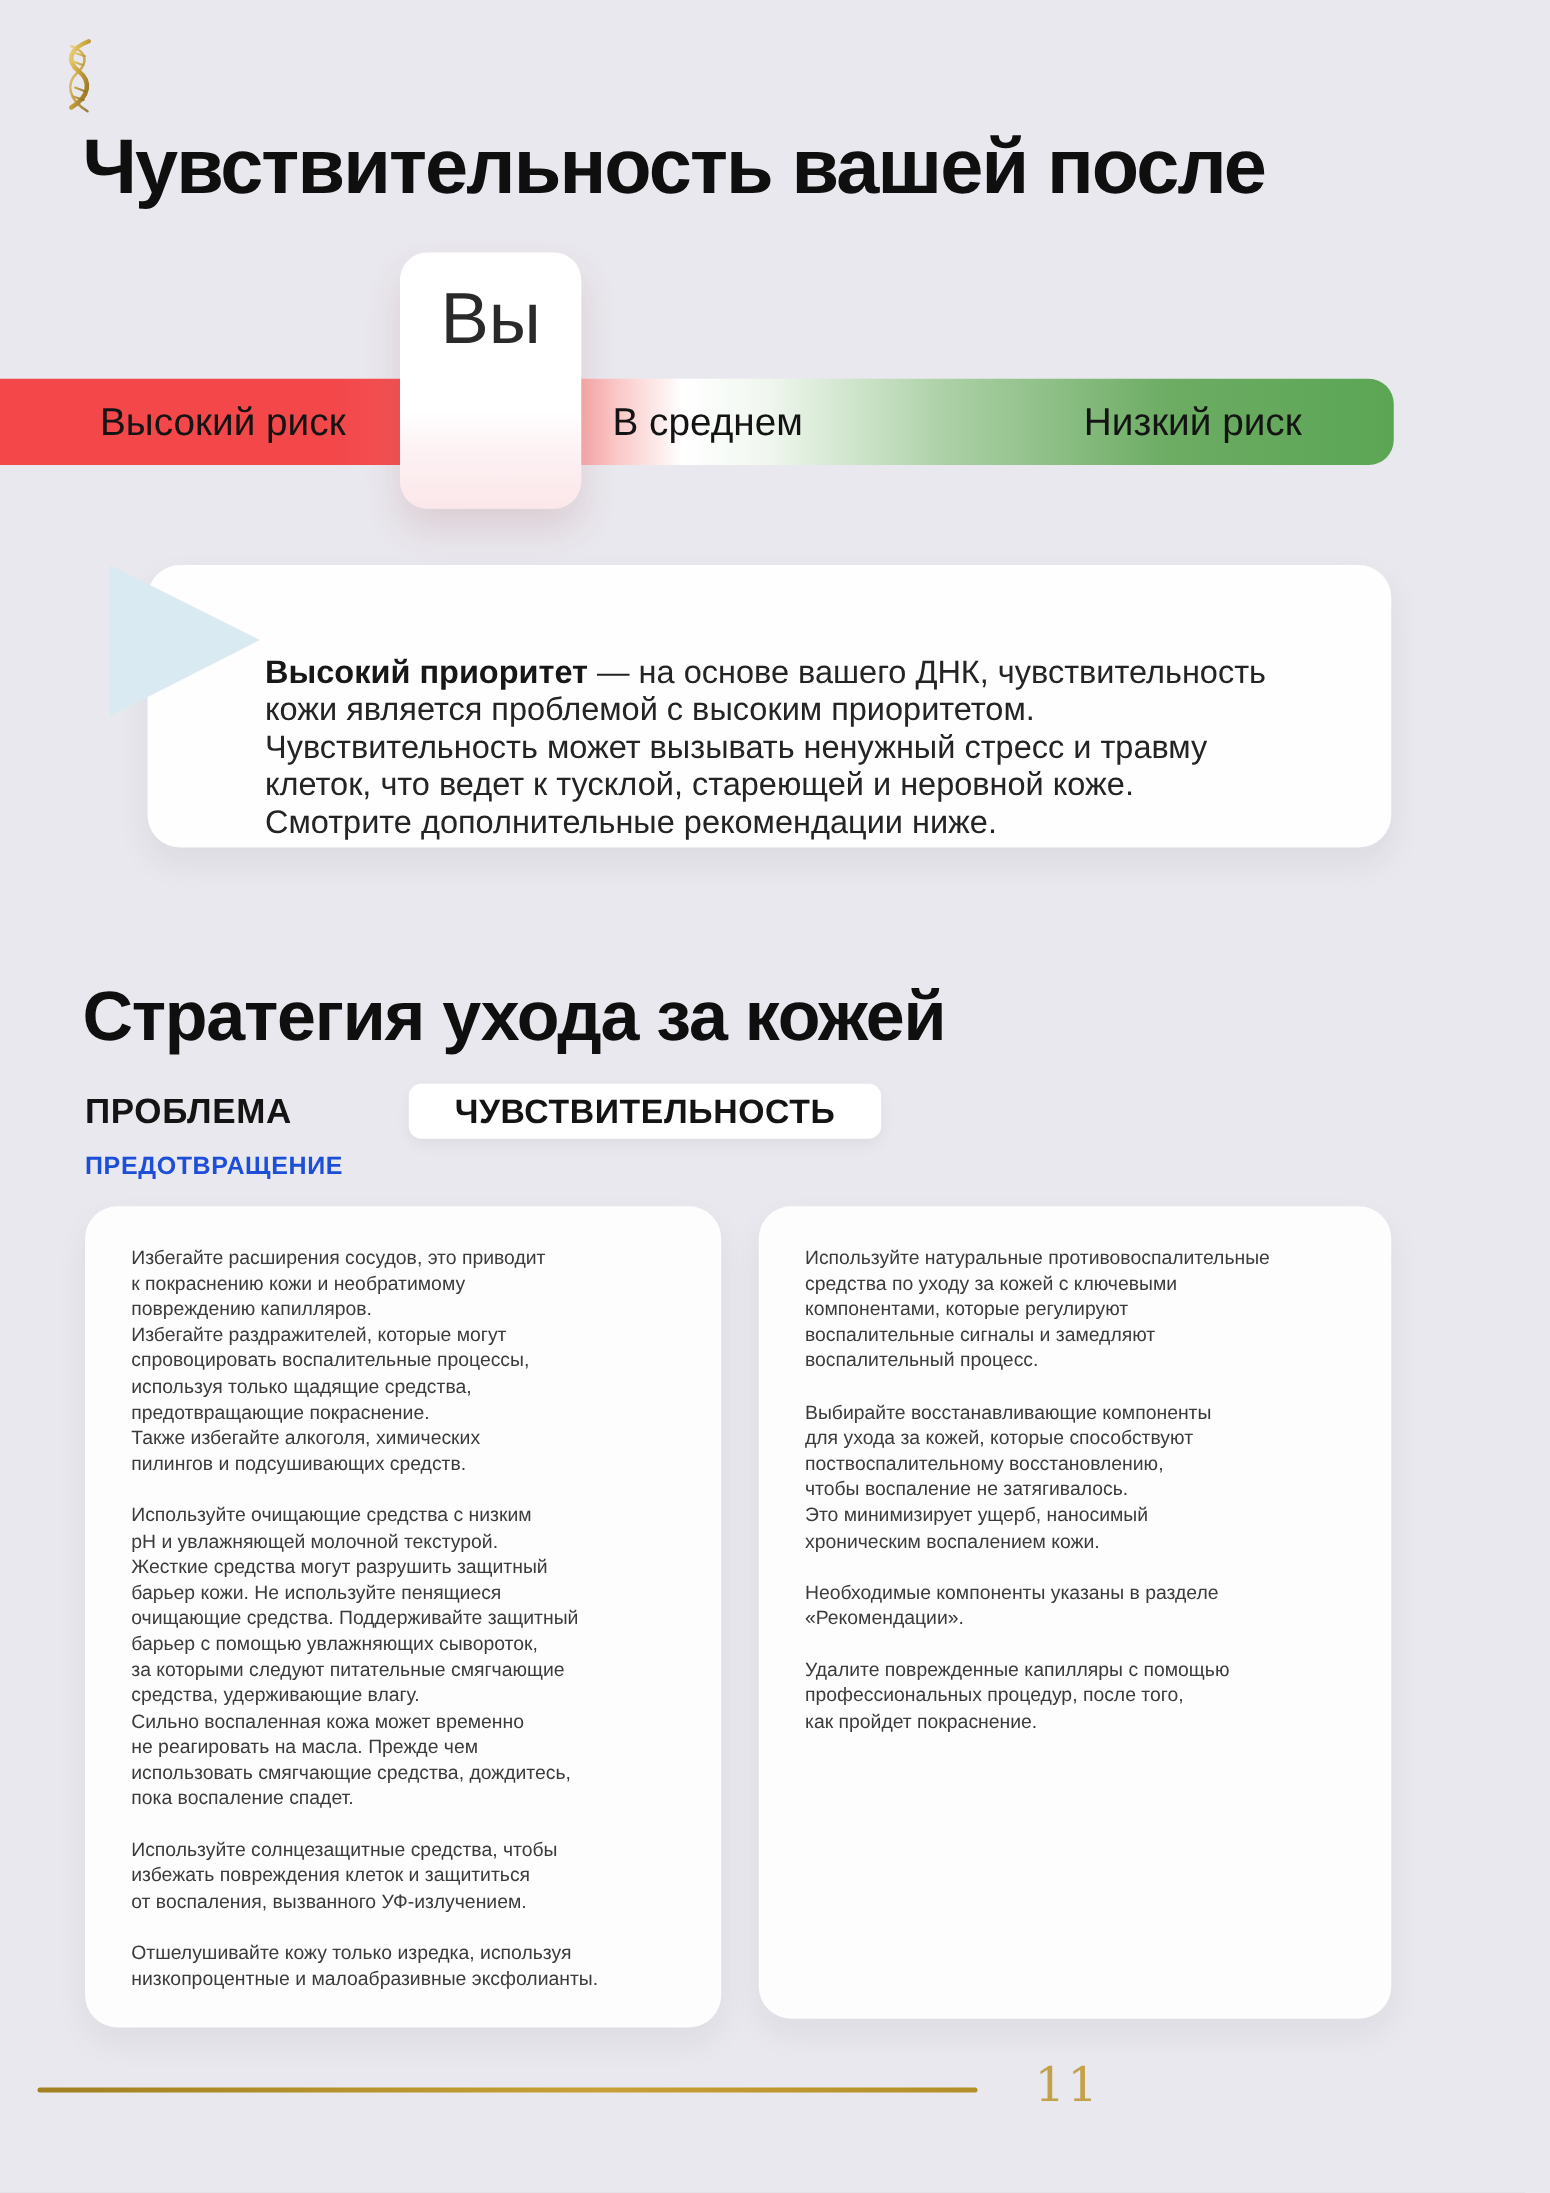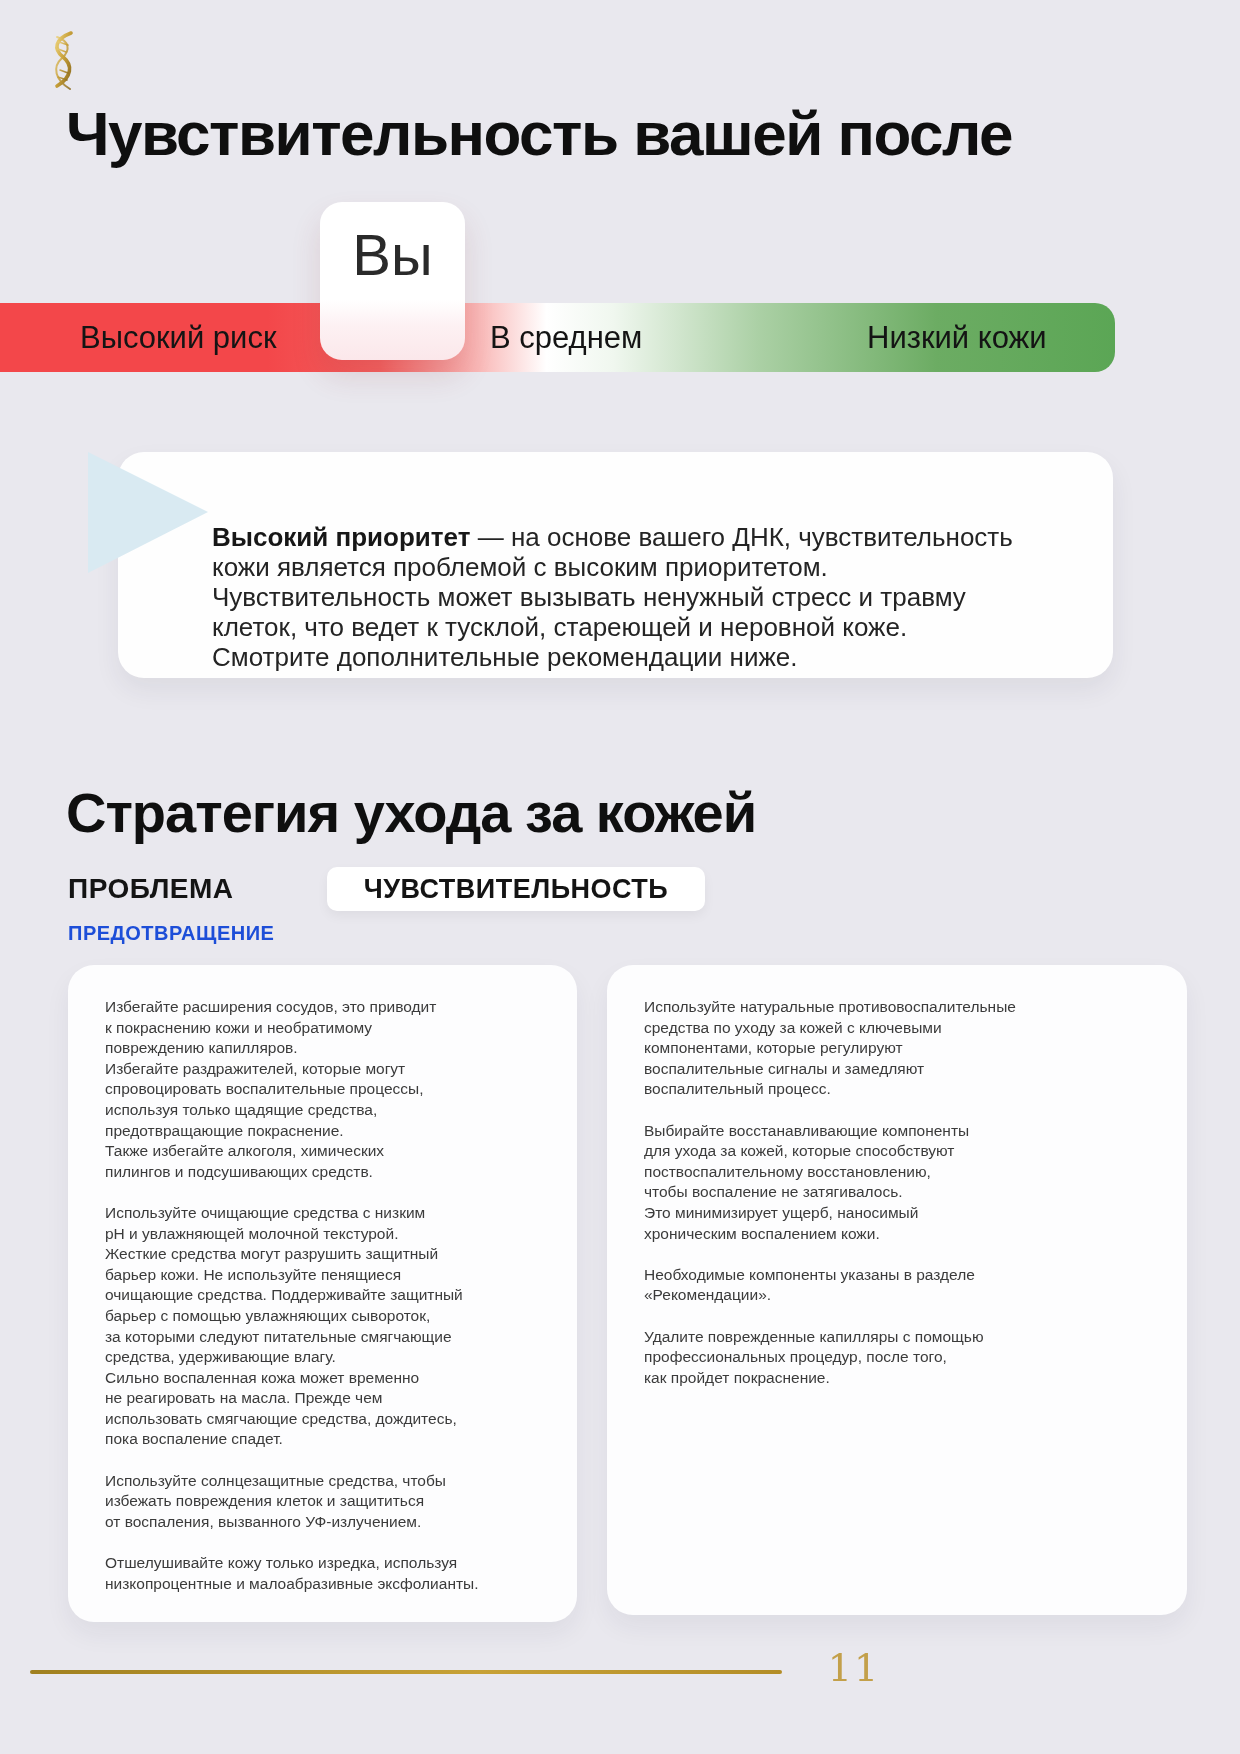--- a/index.html
+++ b/index.html
@@ -17,21 +17,21 @@
   
   .risk-bar{position:absolute;left:0;top:303px;width:1115px;height:69px;
     border-radius:0 20px 20px 0;z-index:1;
     background:linear-gradient(90deg,#f3474a 0%,#f3474a 24%,#f4605f 34%,#f9b9b8 43%,
       #ffffff 49%,#f0f7ef 55%,#abd0a5 68%,#6cac63 84%,#5ba655 100%);}
   .risk-label{position:absolute;top:0;height:69px;line-height:69px;font-size:31px;
     font-weight:500;color:#141414;white-space:nowrap;}
   .risk-high{left:80px;}
   .risk-medium{left:490px;}
   .risk-low{left:867px;}
-  .you-marker{position:absolute;left:320px;top:202px;width:145px;height:158px;
+  .you-marker{position:absolute;left:320px;top:202px;width:145px;height:205px;
     border-radius:22px;z-index:3;text-align:center;
     background:linear-gradient(180deg,#ffffff 0%,#ffffff 62%,#fdf1f3 78%,#fbe7ea 100%);
     box-shadow:0 16px 30px rgba(140,50,60,.14);}
   .you-marker span{display:inline-block;margin-top:24px;font-size:58px;font-weight:500;
     line-height:1;color:#2a2a2a;}
   
   .callout-card{position:absolute;left:118px;top:452px;width:995px;height:226px;
     background:#fefefe;border-radius:26px;z-index:1;
     box-shadow:0 12px 26px rgba(40,40,70,.07);}
   .callout-arrow{position:absolute;left:88px;top:452px;width:0;height:0;z-index:2;
@@ -49,21 +49,21 @@
     background:#ffffff;border-radius:10px;text-align:center;line-height:44px;
     font-size:27px;font-weight:700;letter-spacing:.5px;color:#141414;
     box-shadow:0 5px 12px rgba(0,0,0,.05);}
   .col-heading{position:absolute;top:922px;font-size:20px;font-weight:800;
     letter-spacing:.5px;color:#1d4ed8;white-space:nowrap;}
   .col-heading.prevention{left:68px;}
   .col-heading.recovery{left:602px;}
   .strategy-card{position:absolute;background:#fdfdfe;border-radius:26px;
     box-shadow:0 12px 26px rgba(40,40,70,.06);}
   .card-prevention{left:68px;top:965px;width:509px;height:657px;}
-  .card-recovery{left:607px;top:965px;width:580px;height:650px;}
+  .card-recovery{left:607px;top:965px;width:506px;height:650px;}
   .card-text{position:absolute;left:37px;top:32px;right:28px;font-size:15.5px;
     line-height:20.6px;color:#3b3b3b;white-space:pre-line;}
   
   .footer-line{position:absolute;left:30px;top:1670px;width:752px;height:4px;
     border-radius:2px;background:linear-gradient(90deg,#a0801f,#c7a136 60%,#b38d27);}
   .page-number{position:absolute;left:824px;top:1646px;width:60px;text-align:center;
     font-family:"DejaVu Serif",serif;font-size:38px;letter-spacing:2px;color:#c3a04a;}
 </style>
 </head>
 <body>
@@ -81,21 +81,21 @@
     <path d="M25 3 C9 9 7 19 17 27 C27 35 26 47 11 56" fill="none" stroke="url(#goldGrad)" stroke-width="3.6" stroke-linecap="round"></path>
     <path d="M11 7 C23 11 25 20 16 28 C6 37 9 50 24 59" fill="none" stroke="url(#goldGrad)" stroke-width="2" stroke-linecap="round" opacity="0.85"></path>
     <path d="M13 12 L22 15 M12 19 L20 22 M14 40 L22 43 M12 47 L21 50" stroke="url(#goldGrad)" stroke-width="1.6" stroke-linecap="round" opacity="0.9"></path>
   </svg>
 
   <div class="page-title">Чувствительность вашей после</div>
 
   <div class="risk-bar">
     <div class="risk-label risk-high">Высокий риск</div>
     <div class="risk-label risk-medium">В среднем</div>
-    <div class="risk-label risk-low">Низкий кожи</div>
+    <div class="risk-label risk-low">Низкий риск</div>
   </div>
   <div class="you-marker">
     <span>Вы</span>
   </div>
 
   <div class="callout-card">
     <p class="callout-text"><b>Высокий приоритет</b><span> — на основе вашего ДНК, чувствительность
 кожи является проблемой с высоким приоритетом.
 Чувствительность может вызывать ненужный стресс и травму
 клеток, что ведет к тусклой, стареющей и неровной коже.

